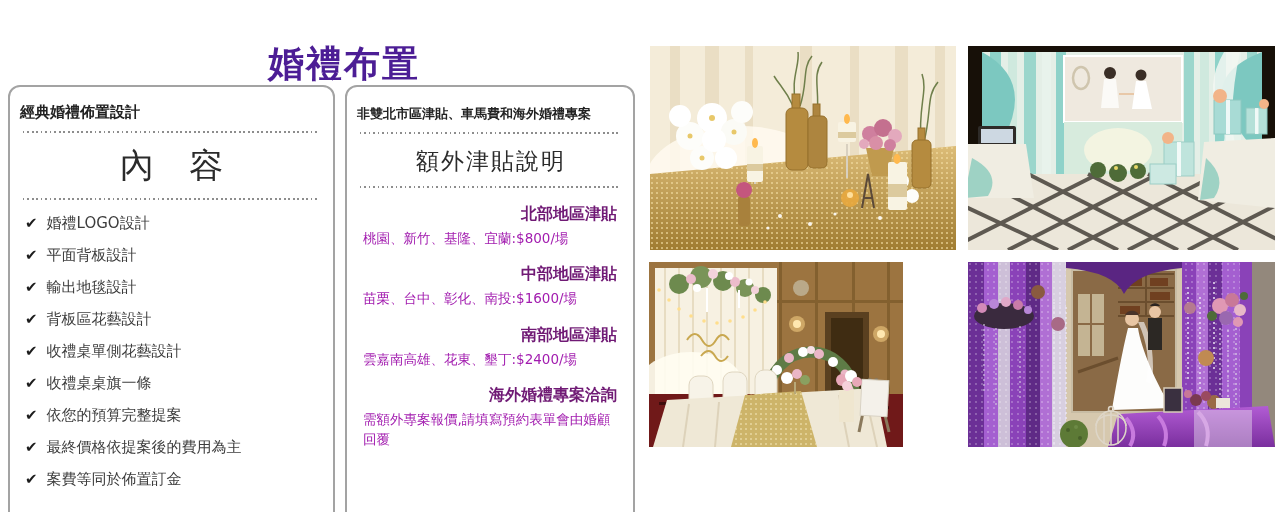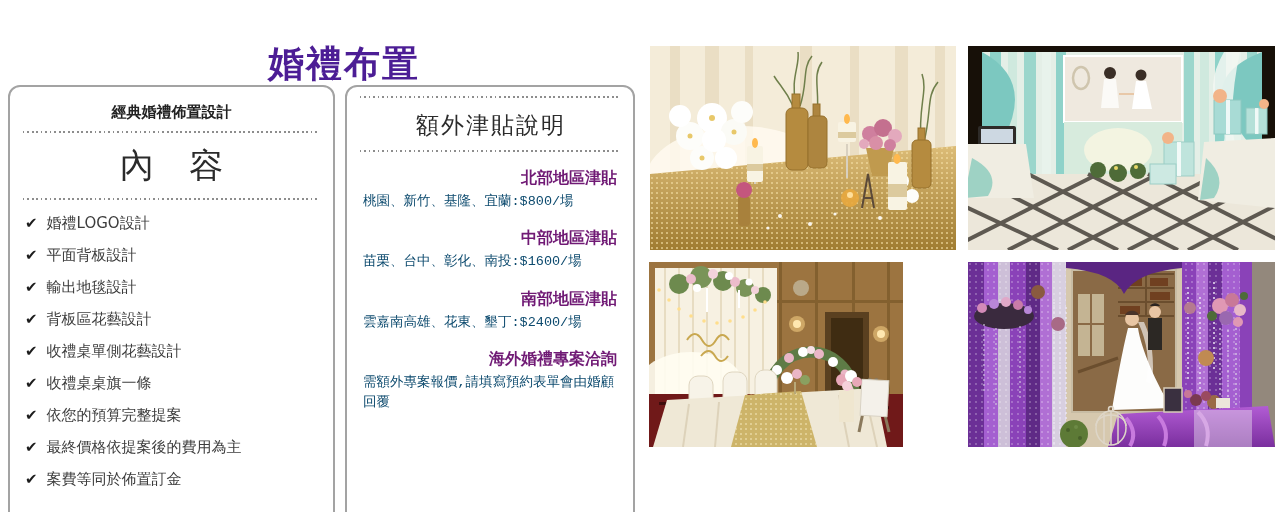--- a/index.html
+++ b/index.html
@@ -14,21 +14,21 @@
   }
   
   .panel{
     position:absolute;top:85px;background:#fff;
     border:2px solid #a3a3a3;border-radius:12px;
     box-sizing:border-box;height:470px;
   }
   .panel--classic{left:8px;width:327px;}
   .panel--subsidy{left:345px;width:290px;}
   .panel-header{
-    text-align:center;font-weight:bold;color:#222;
+    font-weight:bold;color:#222;
     margin:16px 10px 0;font-size:15px;
   }
   .panel--subsidy .panel-header{font-size:13px;margin-top:18px;}
   .dotted{
     height:2px;margin:9px 13px;
     background-image:repeating-linear-gradient(90deg,#8d8d8d 0 1.5px,transparent 1.5px 4.5px);
   }
   .panel-title{
     text-align:center;font-size:34px;font-weight:400;color:#2b2b2b;
     letter-spacing:1.05em;text-indent:1.05em;margin:10px 16px 8px;
@@ -40,23 +40,22 @@
   .checklist li{
     display:flex;align-items:center;gap:9px;
     font-size:15px;color:#3c3c3c;margin-bottom:14px;line-height:18px;
   }
   .check{font-size:15px;font-weight:bold;color:#1c1c1c;}
   .sections{padding:0 16px;}
   .section h3{
     font-size:16px;font-weight:bold;color:#701a75;margin:16px 0 3px;text-align:right;
   }
   .section p{
-    font-size:13.5px;line-height:1.5;color:#0c4a6e;margin:0;
+    font-size:13.5px;line-height:1.5;color:#a21caf;margin:0;
     word-break:break-all;
-    font-family:Liberation Mono, monospace;
   }
   
   .photo{position:absolute;overflow:hidden;background:#ddd;}
   .photo svg{display:block;width:100%;height:100%;}
   #photo-gold{left:650px;top:46px;width:306px;height:204px;}
   #photo-tiffany{left:968px;top:46px;width:307px;height:204px;}
   #photo-ballroom{left:649px;top:262px;width:254px;height:185px;}
   #photo-purple{left:968px;top:262px;width:307px;height:185px;}
 </style>
 </head>
@@ -103,20 +102,21 @@
         <span>最終價格依提案後的費用為主</span>
       </li>
     <li>
         <span class="check">✔</span>
         <span>案費等同於佈置訂金</span>
       </li>
   </ul>
 </section>
 
 <section class="panel panel--subsidy">
+  <div class="panel-header">非雙北市區津貼、車馬費和海外婚禮專案</div>
   <div class="dotted"></div>
   <div class="panel-title">額外津貼說明</div>
   <div class="dotted"></div>
   <div class="sections">
     <div class="section">
       <h3>北部地區津貼</h3>
       <p>桃園、新竹、基隆、宜蘭:$800/場</p>
     </div>
     <div class="section">
       <h3>中部地區津貼</h3>

